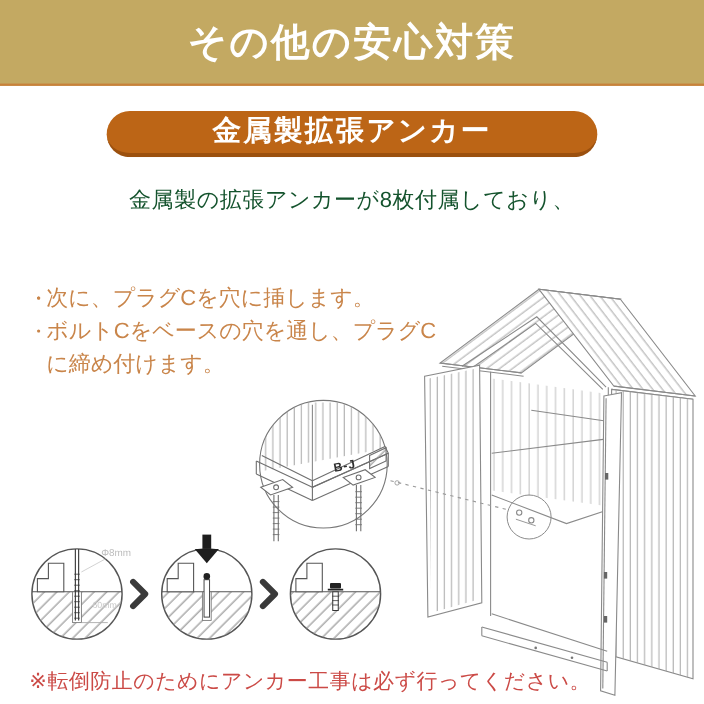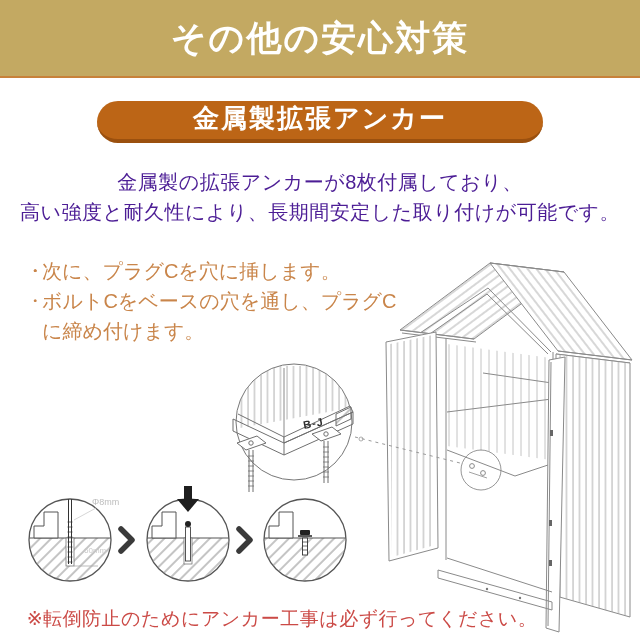--- a/index.html
+++ b/index.html
@@ -19,21 +19,21 @@
   
   .badge{
     position:absolute;left:97px;top:101px;width:446px;height:38px;
     background:#bc6516;border-bottom:4px solid #9b500e;border-radius:23px;
     display:flex;align-items:flex-start;justify-content:center;
   }
   .badge span{color:#ffffff;font-size:26px;font-weight:bold;letter-spacing:2px;}
   
   .intro{
     position:absolute;left:0;top:167px;width:640px;text-align:center;
-    color:#4c1d95;font-size:20px;line-height:30px;letter-spacing:0.5px;
+    color:#14532d;font-size:20px;line-height:30px;letter-spacing:0.5px;
   }
   
   .instructions{
     position:absolute;left:26px;top:256px;width:372px;
     color:#c9854a;font-size:20px;line-height:30px;
   }
   .instructions .item{position:relative;padding-left:16px;margin:0 0 0 0;}
   .instructions .marker{position:absolute;left:0;top:0;font-size:18px;}
   
   .illustration{position:absolute;left:0;top:240px;width:640px;height:405px;}
@@ -51,21 +51,20 @@
   <div class="header">
     <h1>その他の安心対策</h1>
   </div>
 
   <div class="badge">
     <span>金属製拡張アンカー</span>
   </div>
 
   <div class="intro">
     <div>金属製の拡張アンカーが8枚付属しており、</div>
-    <div>高い強度と耐久性により、長期間安定した取り付けが可能です。</div>
   </div>
 
   <div class="instructions">
     <div class="item">
       <span class="marker">・</span>
     </div>
     <div class="item">
       <span class="marker">・</span>
       <span>次に、プラグCを穴に挿します。</span>
     </div>

